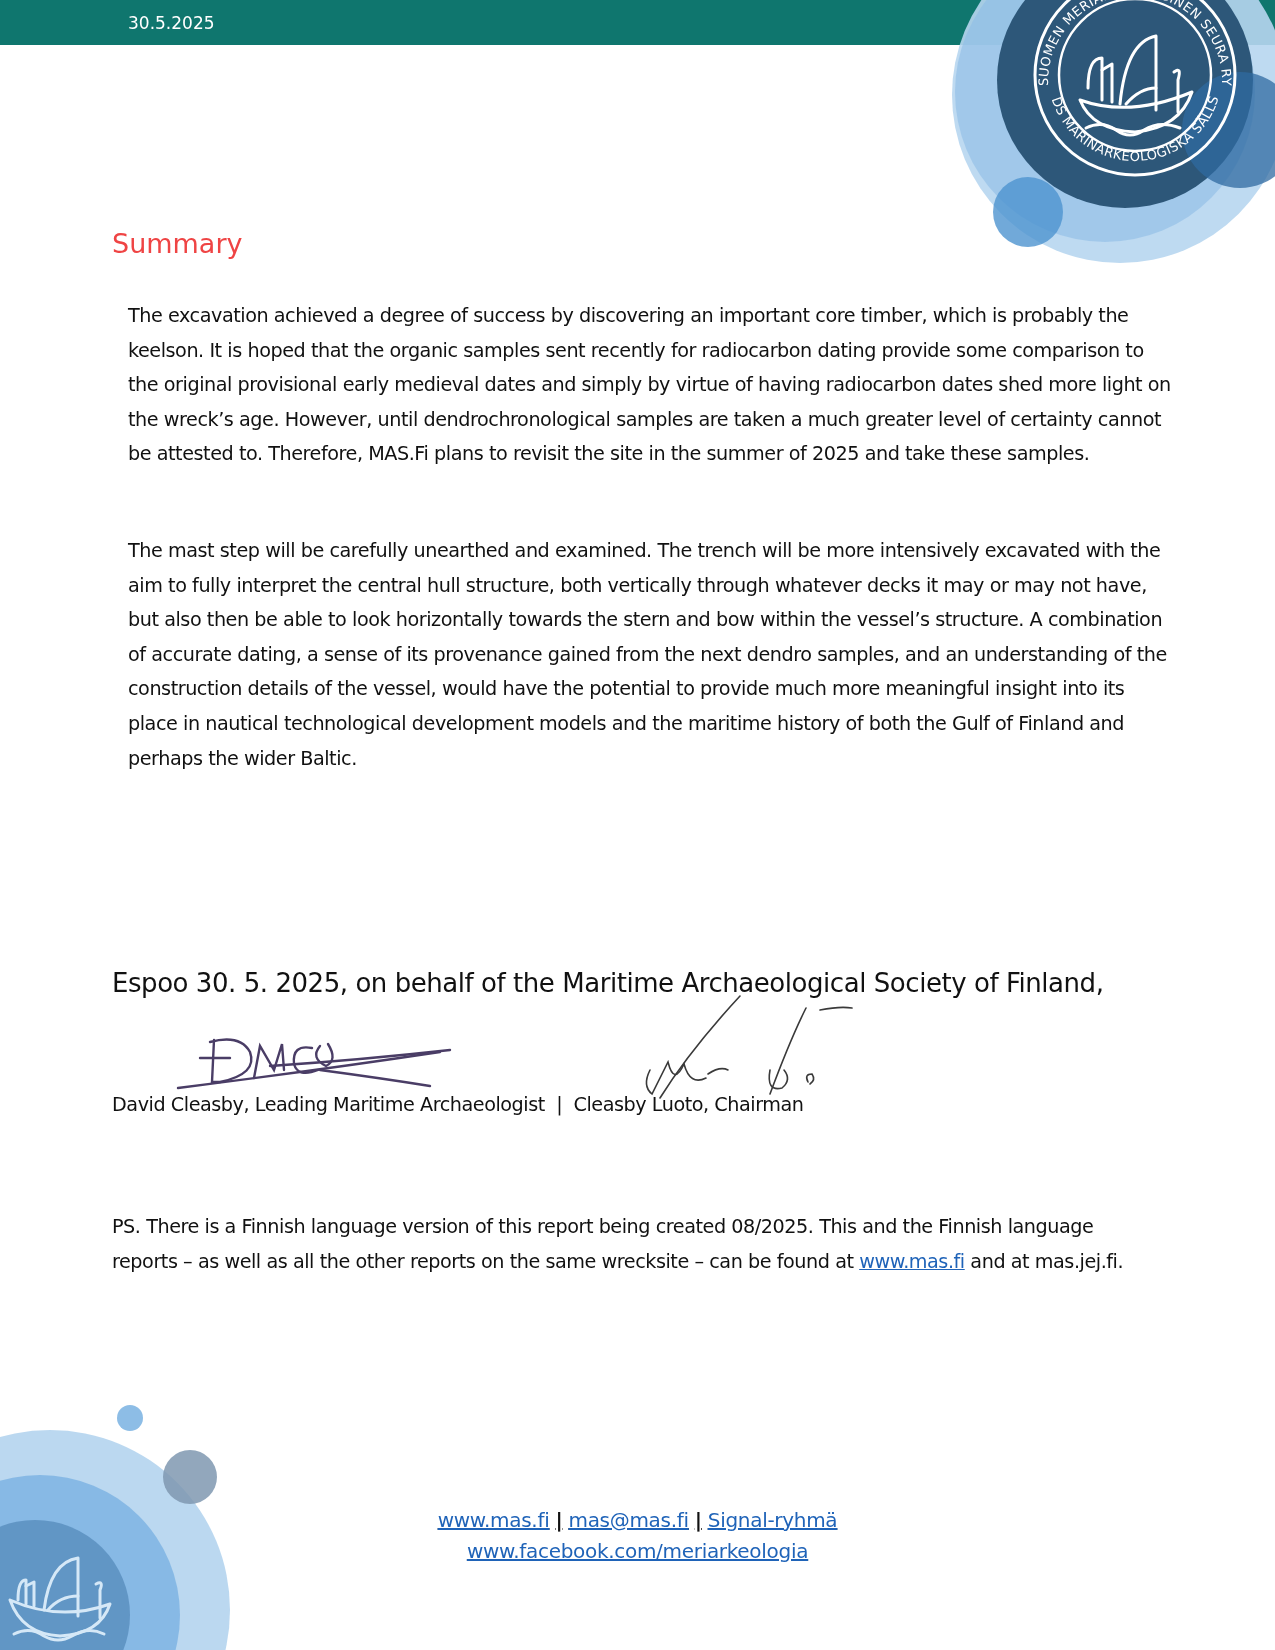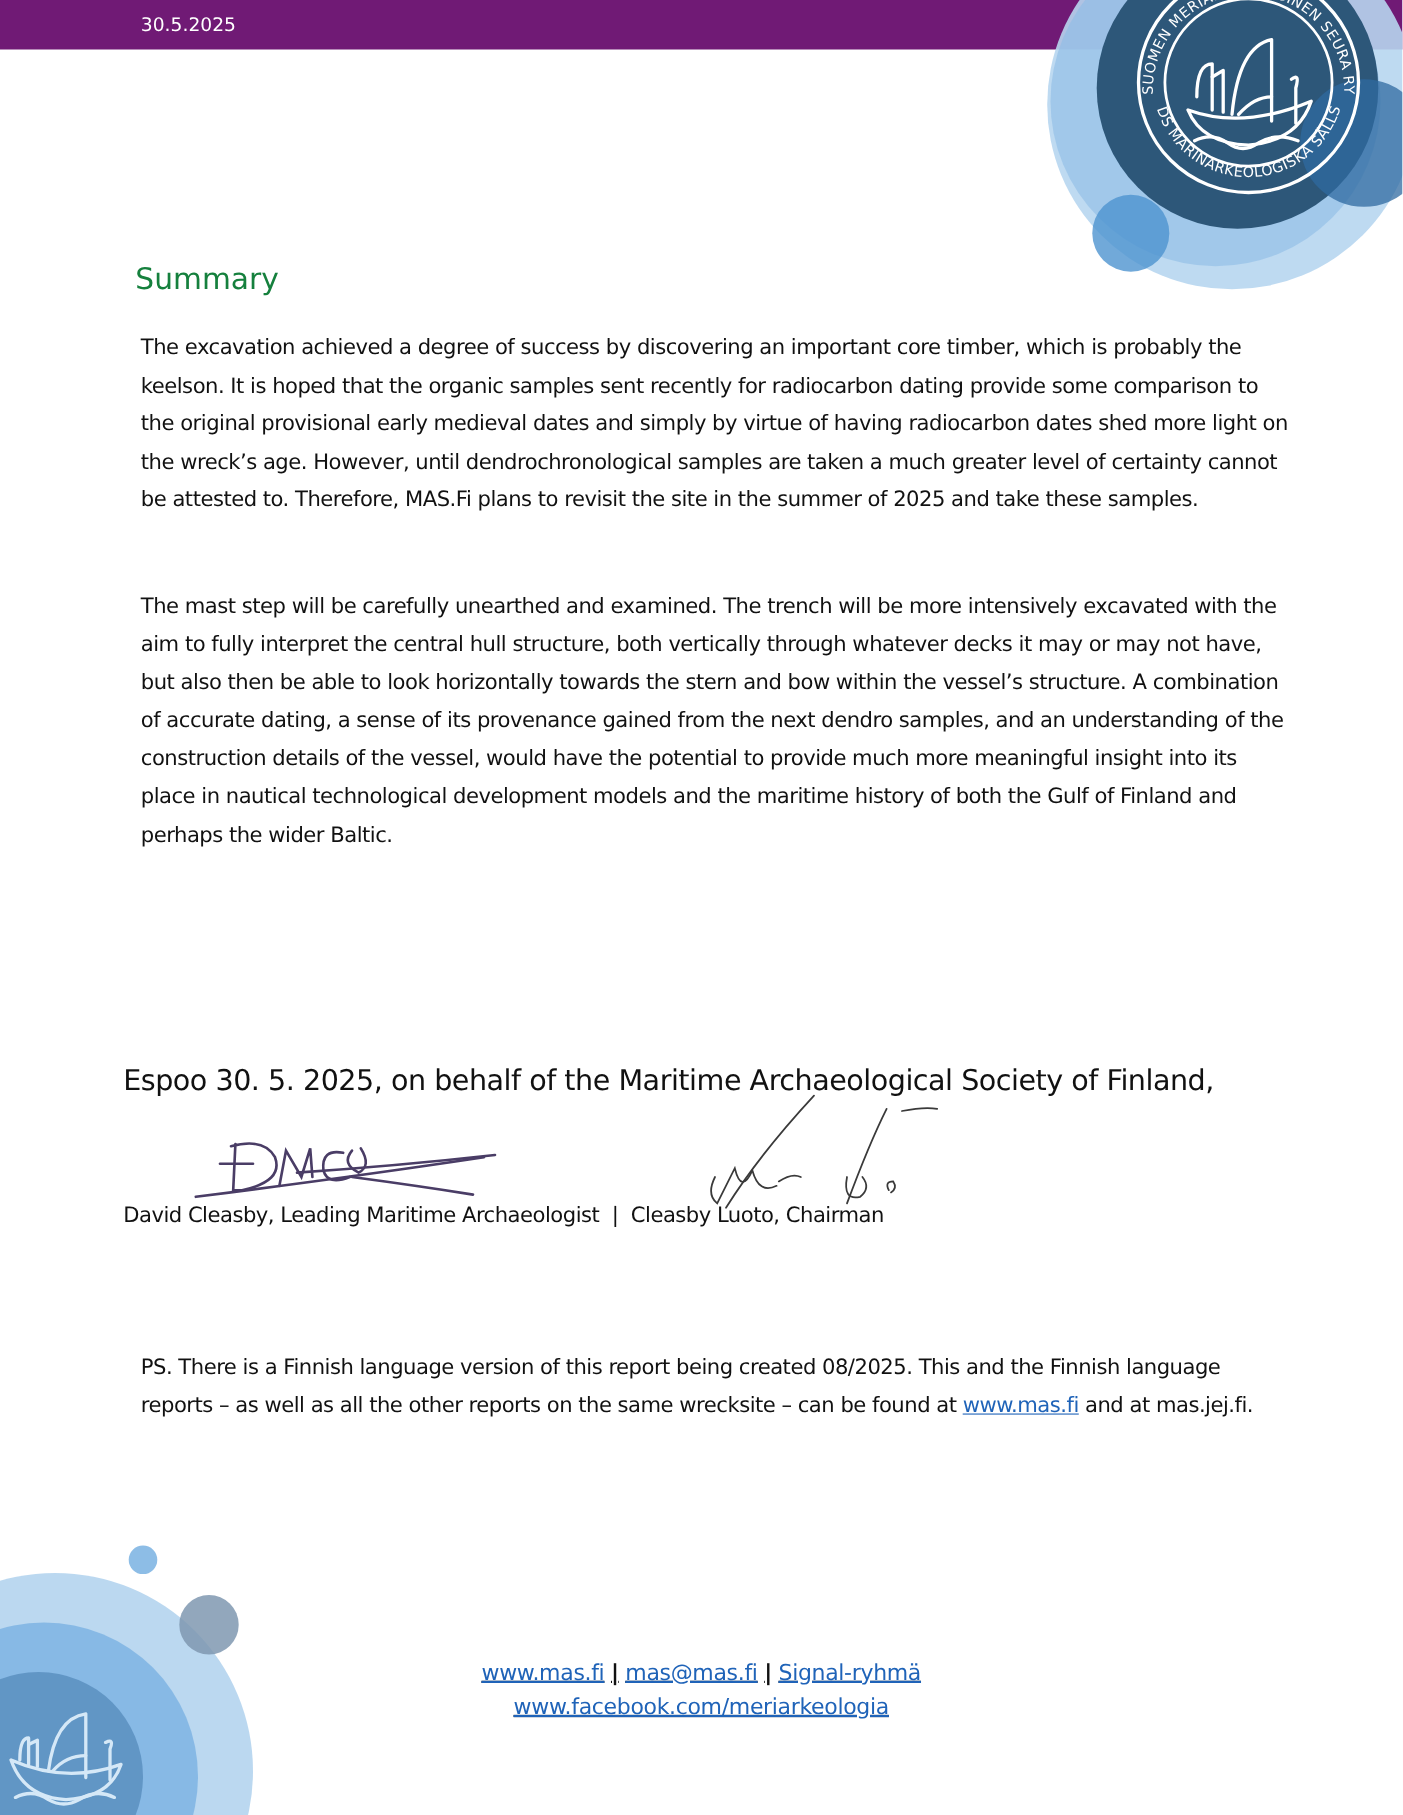--- a/index.html
+++ b/index.html
@@ -4,34 +4,34 @@
 <style>
   html, body { margin: 0; padding: 0; }
   body {
     width: 1275px; height: 1650px; position: relative; overflow: hidden;
     background: #ffffff;
     font-family: "Liberation Sans", "DejaVu Sans", sans-serif;
     color: #111111;
   }
   .header-bar {
     position: absolute; left: 0; top: 0; width: 1275px; height: 45px;
-    background: #701a75;
+    background: #0f766e;
   }
   .header-date {
     position: absolute; left: 128px; top: 13px;
     color: #ffffff; font-size: 17px;
     font-family: "DejaVu Sans", sans-serif;
   }
   .logo-top { position: absolute; left: 930px; top: 0; width: 345px; height: 270px; }
   .logo-bottom { position: absolute; left: 0; top: 1390px; width: 240px; height: 260px; }
 
   .page-title {
     position: absolute; left: 112px; top: 228px;
     font-family: "DejaVu Sans", sans-serif;
-    font-size: 27px; color: #15803d; font-weight: normal; margin: 11px;
+    font-size: 27px; color: #ef4444; font-weight: normal; margin: 0;
   }
   .para {
     position: absolute; left: 112px; width: 1050px; margin: 16px;
     font-family: "DejaVu Sans", sans-serif;
     font-size: 19.2px; line-height: 34.6px; color: #111;
     letter-spacing: -0.45px;
   }
   .para-1 { top: 283px; }
   .para-2 { top: 518px; }
   .signoff {
@@ -39,21 +39,21 @@
     font-family: "DejaVu Sans", sans-serif; font-size: 26px; letter-spacing: -0.45px;
   }
   .sig-names {
     position: absolute; left: 112px; top: 1093px;
     font-family: "DejaVu Sans", sans-serif; font-size: 19.2px; letter-spacing: -0.45px;
     white-space: pre;
   }
   .sig-1 { position: absolute; left: 170px; top: 1030px; width: 300px; height: 65px; }
   .sig-2 { position: absolute; left: 620px; top: 990px; width: 240px; height: 110px; }
   .ps {
-    position: absolute; left: 112px; top: 1210px; width: 1050px; margin: 16px;
+    position: absolute; left: 112px; top: 1210px; width: 1050px; margin: 0;
     font-family: "DejaVu Sans", sans-serif; font-size: 19.2px; line-height: 34.6px;
     letter-spacing: -0.45px;
   }
   a.link { color: #1f63b8; text-decoration: underline; }
   .footer {
     position: absolute; left: 0; width: 1275px; top: 1505px; text-align: center;
     font-family: "DejaVu Sans", sans-serif; font-size: 20px; line-height: 31px;
     letter-spacing: -0.3px;
     text-decoration: underline;
   }

